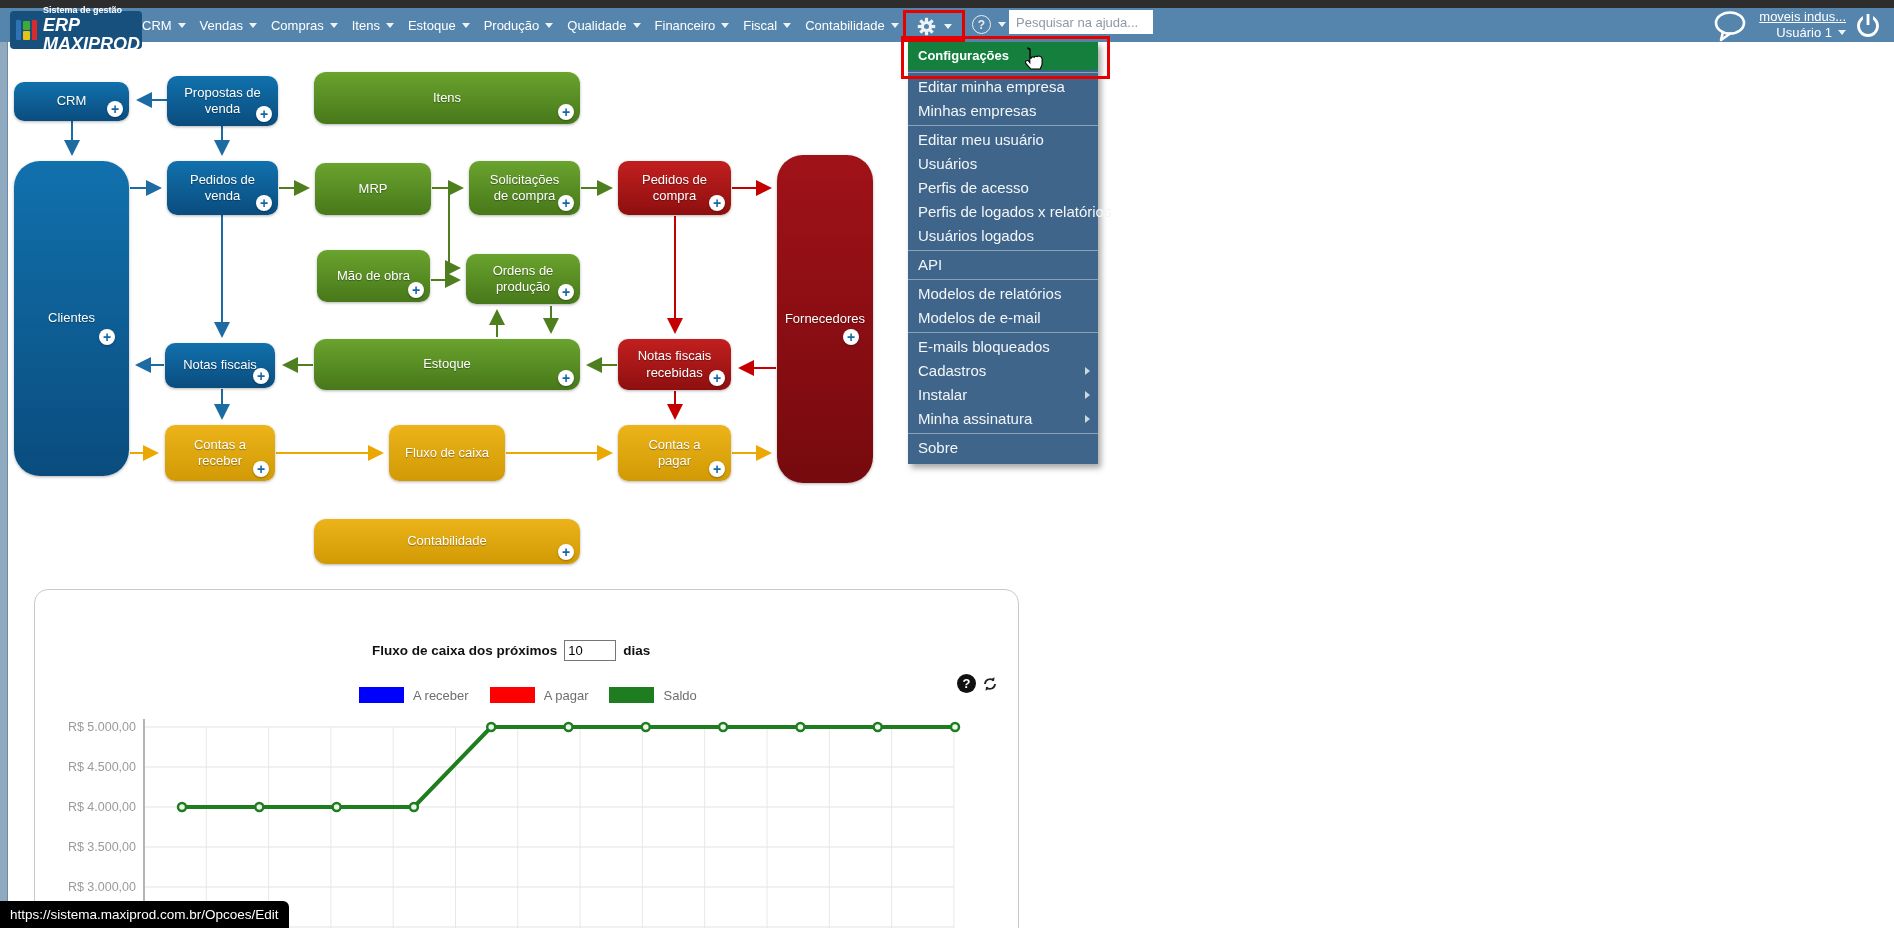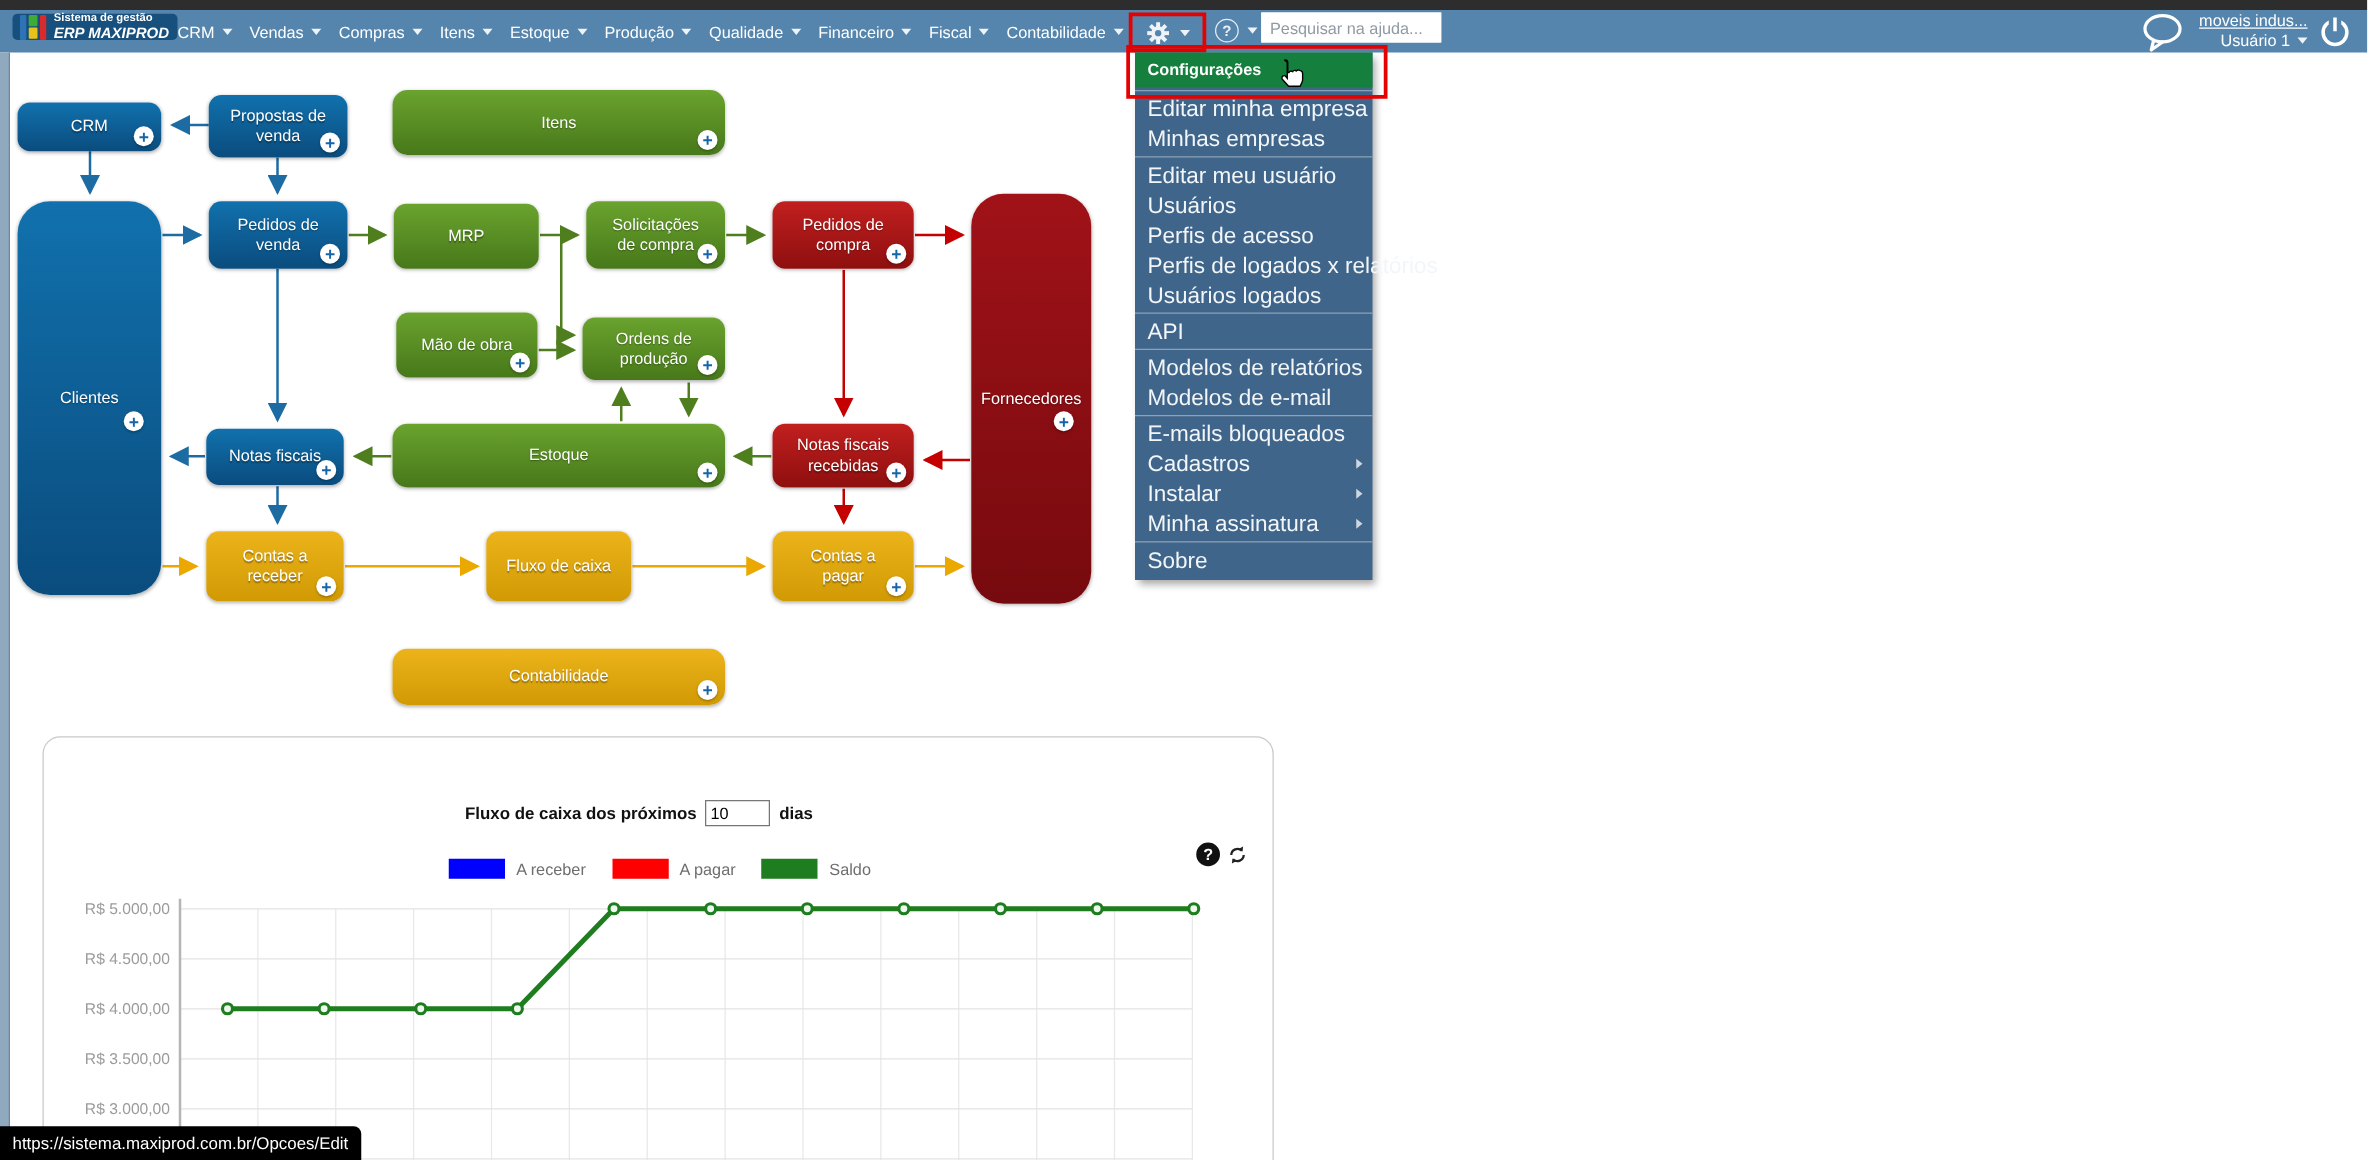--- a/index.html
+++ b/index.html
@@ -2,29 +2,29 @@
 <html><head>
 <meta charset="utf-8">
 <style>
   html,body{margin:0;padding:0;background:#fff;}
   .page{position:relative;width:1894px;height:928px;overflow:hidden;background:#fff;
         font-family:"Liberation Sans",sans-serif;}
 
   
   .topstrip{position:absolute;left:0;top:0;width:1894px;height:8px;background:#2d2d2d;}
   .navbar{position:absolute;left:0;top:8px;width:1894px;height:34px;background:#5585ac;}
-  .logo{position:absolute;left:10px;top:3px;width:120px;height:21px;background:#17507c;
+  .logo{position:absolute;left:10px;top:3px;width:120px;height:38px;background:#17507c;
         border-radius:4px;display:flex;align-items:center;padding:0 6px;gap:6px;}
   .logo-mark{display:flex;gap:2px;align-items:center;height:20px;}
   .logo-bar{width:5px;height:20px;border-radius:1px;}
   .logo-mid{display:flex;flex-direction:column;gap:1px;}
   .logo-mid div{width:7px;height:9px;border-radius:1px;}
   .logo-text{color:#fff;line-height:1.05;}
   .logo-text .l1{font-size:9px;font-weight:bold;}
-  .logo-text .l2{font-size:12px;font-weight:bold;font-style:italic;}
+  .logo-text .l2{font-size:18px;font-weight:bold;font-style:italic;}
   .nav-menus{position:absolute;left:142px;top:0;height:34px;display:flex;align-items:center;gap:14px;}
   .nav-item{display:flex;align-items:center;gap:6px;color:#fff;font-size:13px;cursor:pointer;white-space:nowrap;}
   .caret{width:0;height:0;border-left:4px solid transparent;border-right:4px solid transparent;
          border-top:5px solid #eef3f7;}
   .gear-group{position:absolute;left:903px;top:2px;width:56px;height:26px;border:3px solid #e60000;
               display:flex;align-items:center;justify-content:center;gap:8px;}
   .help-group{position:absolute;left:972px;top:7px;display:flex;align-items:center;gap:7px;}
   .help-circ{width:17px;height:17px;border:1.5px solid #e8eef4;border-radius:50%;color:#e8eef4;
              font-size:12px;font-weight:bold;display:flex;align-items:center;justify-content:center;}
   .search{position:absolute;left:1009px;top:2px;width:130px;height:22px;border:1px solid #fff;
@@ -34,21 +34,21 @@
   .acct-link{position:absolute;right:48px;top:1px;color:#fff;font-size:13px;text-decoration:underline;cursor:pointer;}
   .acct-user{position:absolute;right:48px;top:17px;color:#fff;font-size:13px;display:flex;align-items:center;gap:6px;}
   .chat-icon{position:absolute;left:1710px;top:0px;}
   .power-icon{position:absolute;left:1854px;top:3px;cursor:pointer;}
 
   
   .dropdown{position:absolute;left:908px;top:42px;width:190px;background:#40658a;z-index:50;
             box-shadow:3px 4px 6px rgba(0,0,0,.35);padding-bottom:4px;}
   .menu-header{height:28px;line-height:28px;background:#15803d;color:#fff;font-size:13px;
                font-weight:bold;padding-left:10px;cursor:pointer;}
-  .menu-item{height:24px;line-height:24px;color:#f2f6f9;font-size:18px;padding-left:10px;
+  .menu-item{height:24px;line-height:24px;color:#f2f6f9;font-size:15px;padding-left:10px;
              cursor:pointer;position:relative;white-space:nowrap;}
   .menu-sep{border-top:1px solid #8aa2b5;margin:2px 0;}
   .sub-caret{position:absolute;right:8px;top:8px;width:0;height:0;
              border-top:4px solid transparent;border-bottom:4px solid transparent;
              border-left:5px solid #ccd7e0;}
   .redbox2{position:absolute;left:901px;top:36px;width:203px;height:37px;border:3px solid #e60000;
            z-index:55;pointer-events:none;}
   .cursor-hand{position:absolute;left:1020px;top:46px;z-index:70;pointer-events:none;}
 
   

